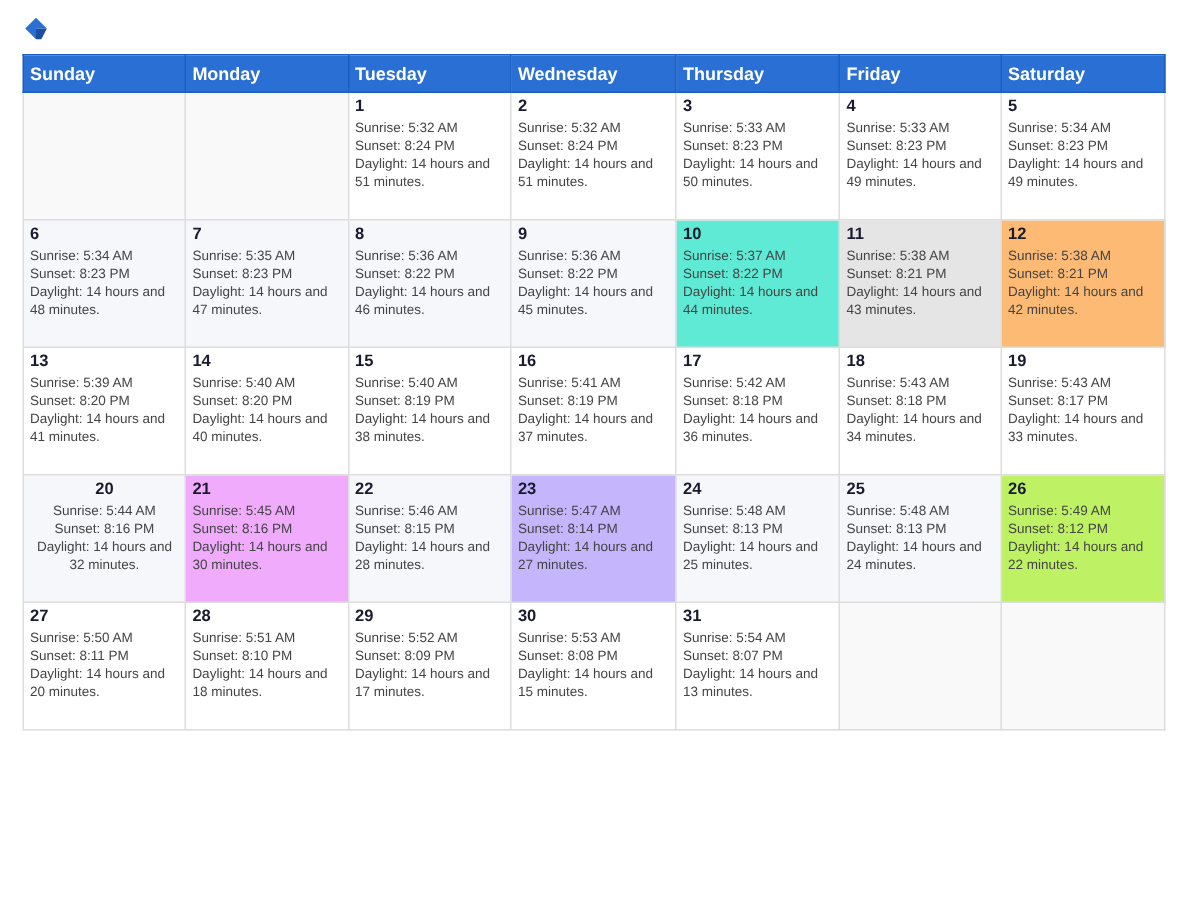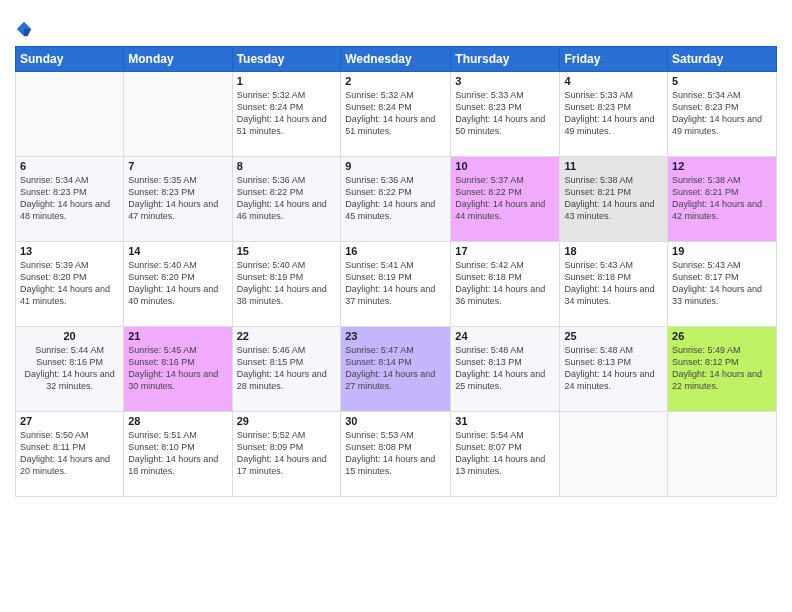--- a/index.html
+++ b/index.html
@@ -6,21 +6,21 @@
     body {
       width: 792px;
       height: 612px;
       font-family: Arial, sans-serif;
       background: #fff;
       overflow: hidden;
     }
     .page {
       width: 792px;
       height: 612px;
-      padding: 20px 15px;
+      padding: 10px 15px;
     }
     .header {
       display: flex;
       justify-content: space-between;
       align-items: flex-start;
       margin-bottom: 8px;
     }
     .logo {
       display: flex;
       align-items: center;
@@ -168,29 +168,29 @@
             <div class="day-info">Sunrise: 5:35 AM<br>Sunset: 8:23 PM<br>Daylight: 14 hours and 47 minutes.</div>
           </td>
           <td style="background: rgb(245, 247, 250);">
             <div class="day-number">8</div>
             <div class="day-info">Sunrise: 5:36 AM<br>Sunset: 8:22 PM<br>Daylight: 14 hours and 46 minutes.</div>
           </td>
           <td style="background: rgb(245, 247, 250);">
             <div class="day-number">9</div>
             <div class="day-info">Sunrise: 5:36 AM<br>Sunset: 8:22 PM<br>Daylight: 14 hours and 45 minutes.</div>
           </td>
-          <td style="background: #f0abfc;">
+          <td style="background: #5eead4;">
             <div class="day-number">10</div>
             <div class="day-info">Sunrise: 5:37 AM<br>Sunset: 8:22 PM<br>Daylight: 14 hours and 44 minutes.</div>
           </td>
           <td style="background: #e5e5e5;">
             <div class="day-number">11</div>
             <div class="day-info">Sunrise: 5:38 AM<br>Sunset: 8:21 PM<br>Daylight: 14 hours and 43 minutes.</div>
           </td>
-          <td style="background: #f0abfc;">
+          <td style="background: #fdba74;">
             <div class="day-number">12</div>
             <div class="day-info">Sunrise: 5:38 AM<br>Sunset: 8:21 PM<br>Daylight: 14 hours and 42 minutes.</div>
           </td>
         </tr>
         <tr>
           <td>
             <div class="day-number">13</div>
             <div class="day-info">Sunrise: 5:39 AM<br>Sunset: 8:20 PM<br>Daylight: 14 hours and 41 minutes.</div>
           </td>
           <td>

